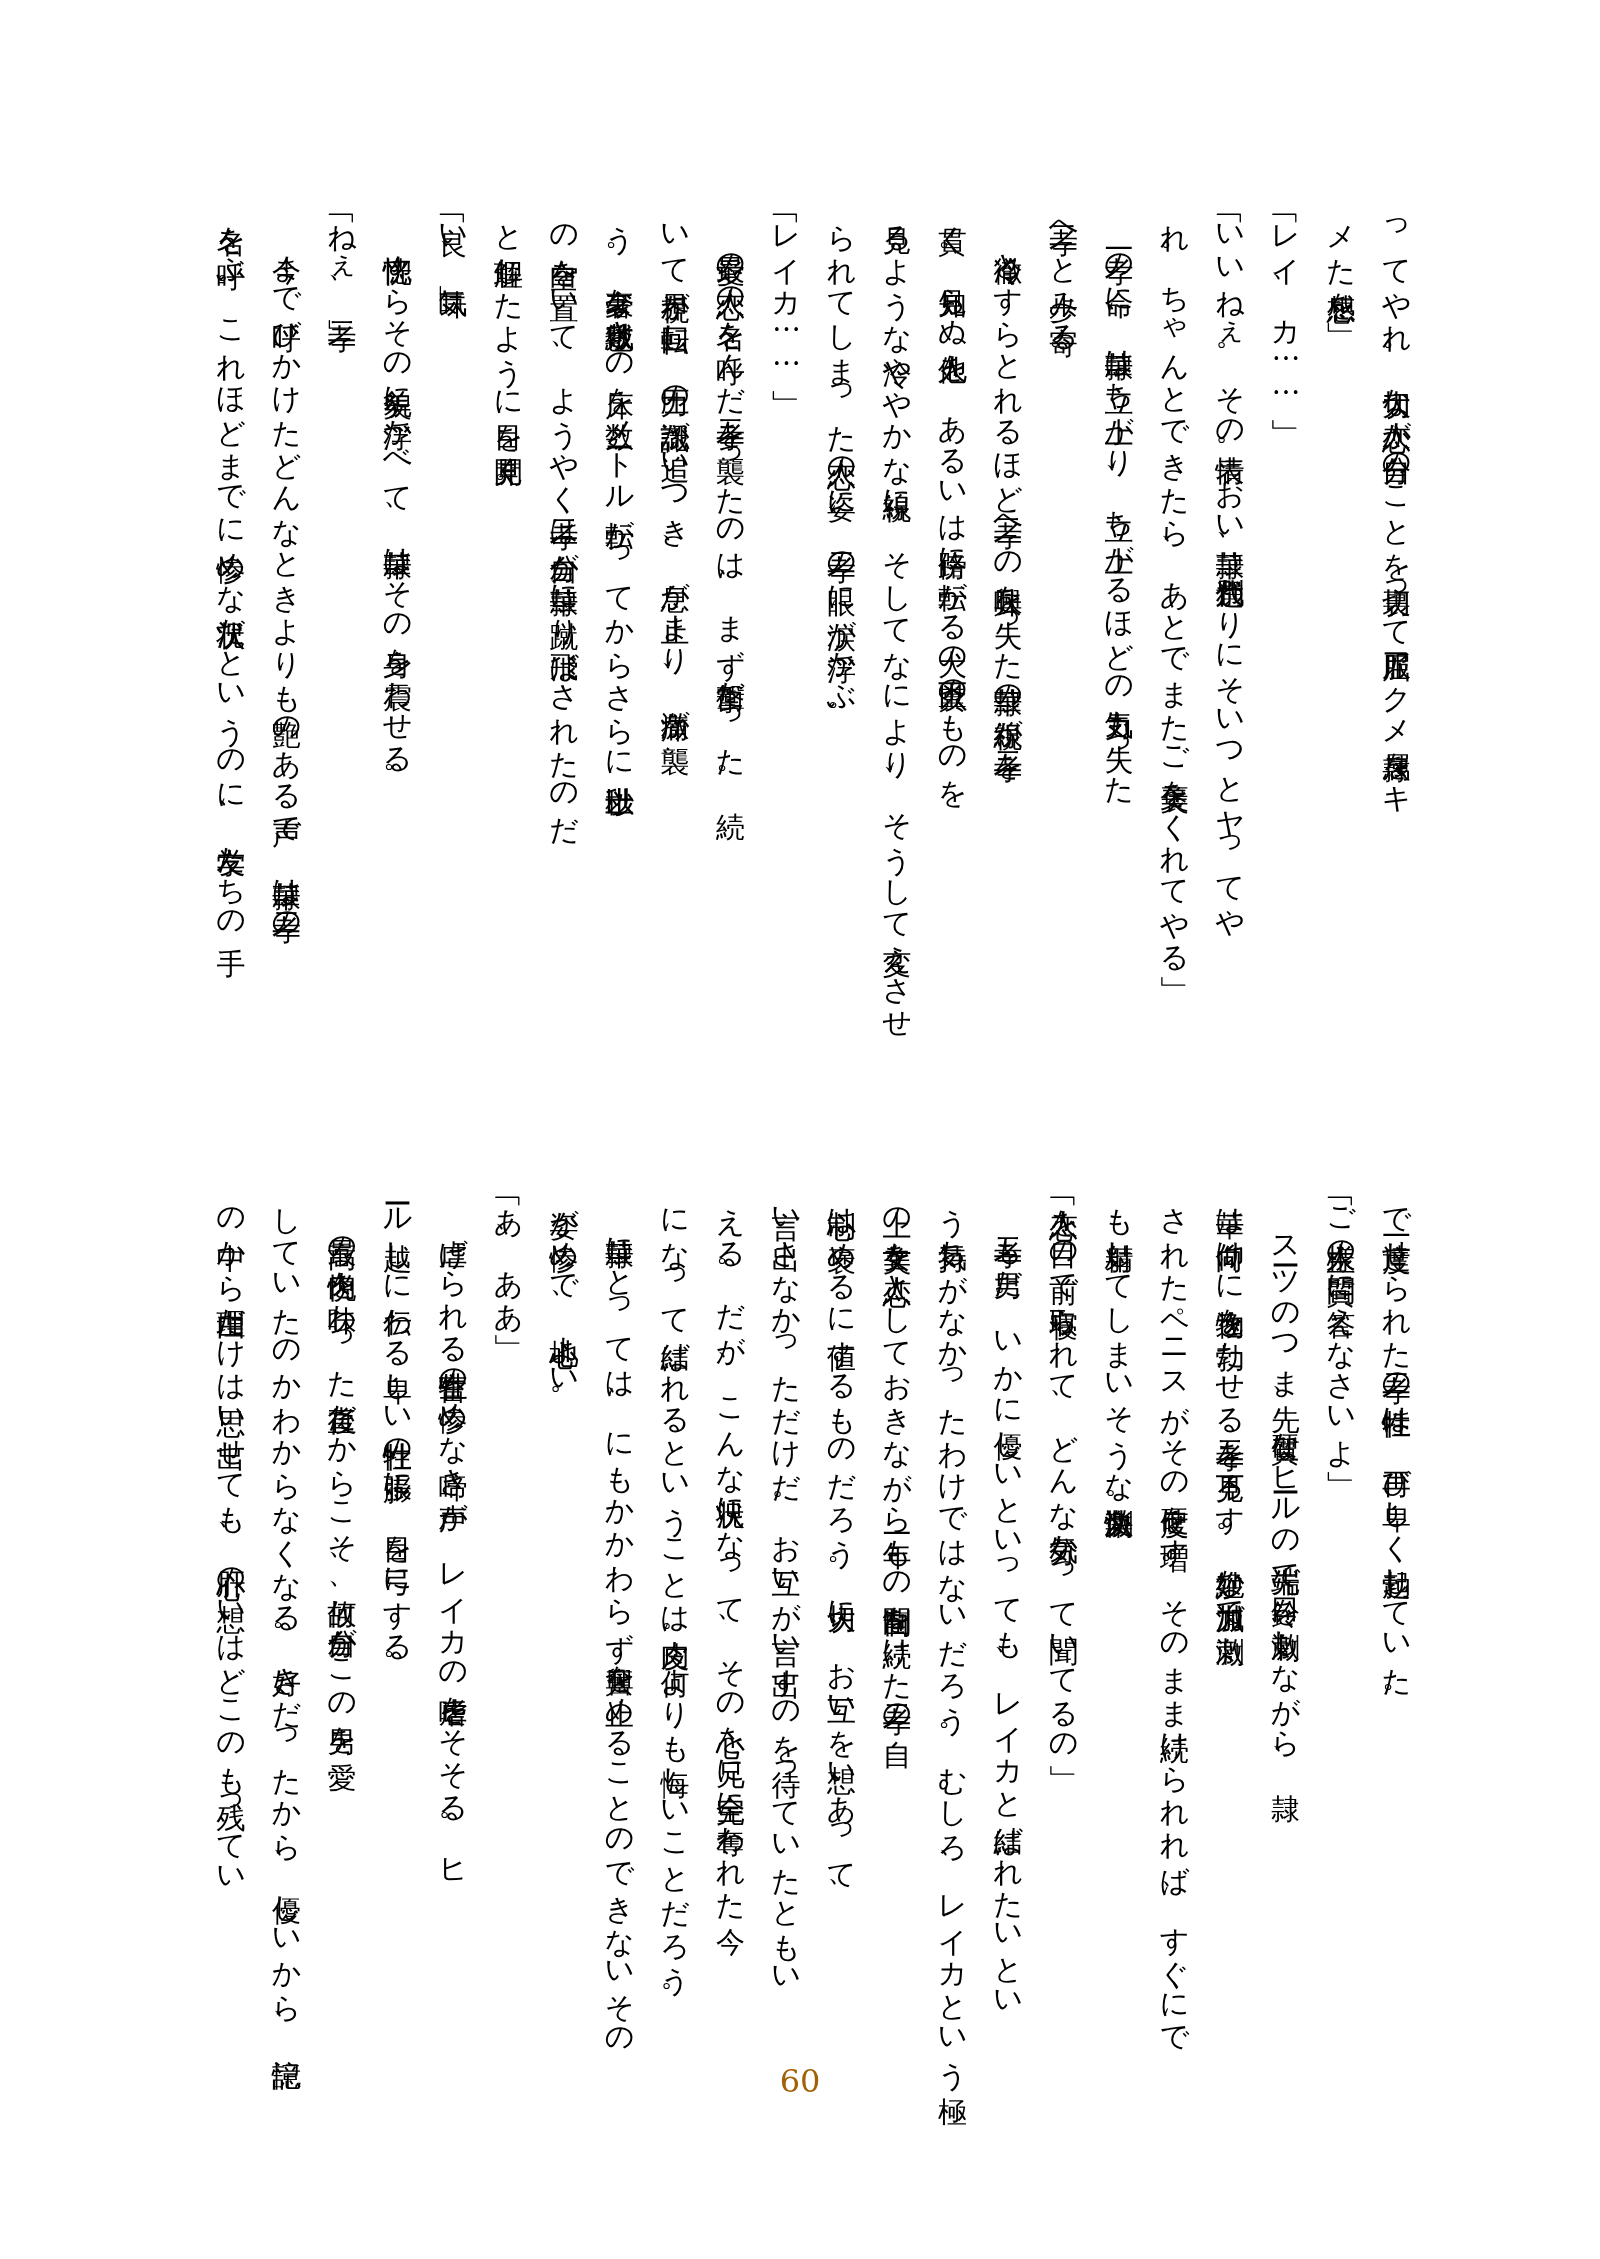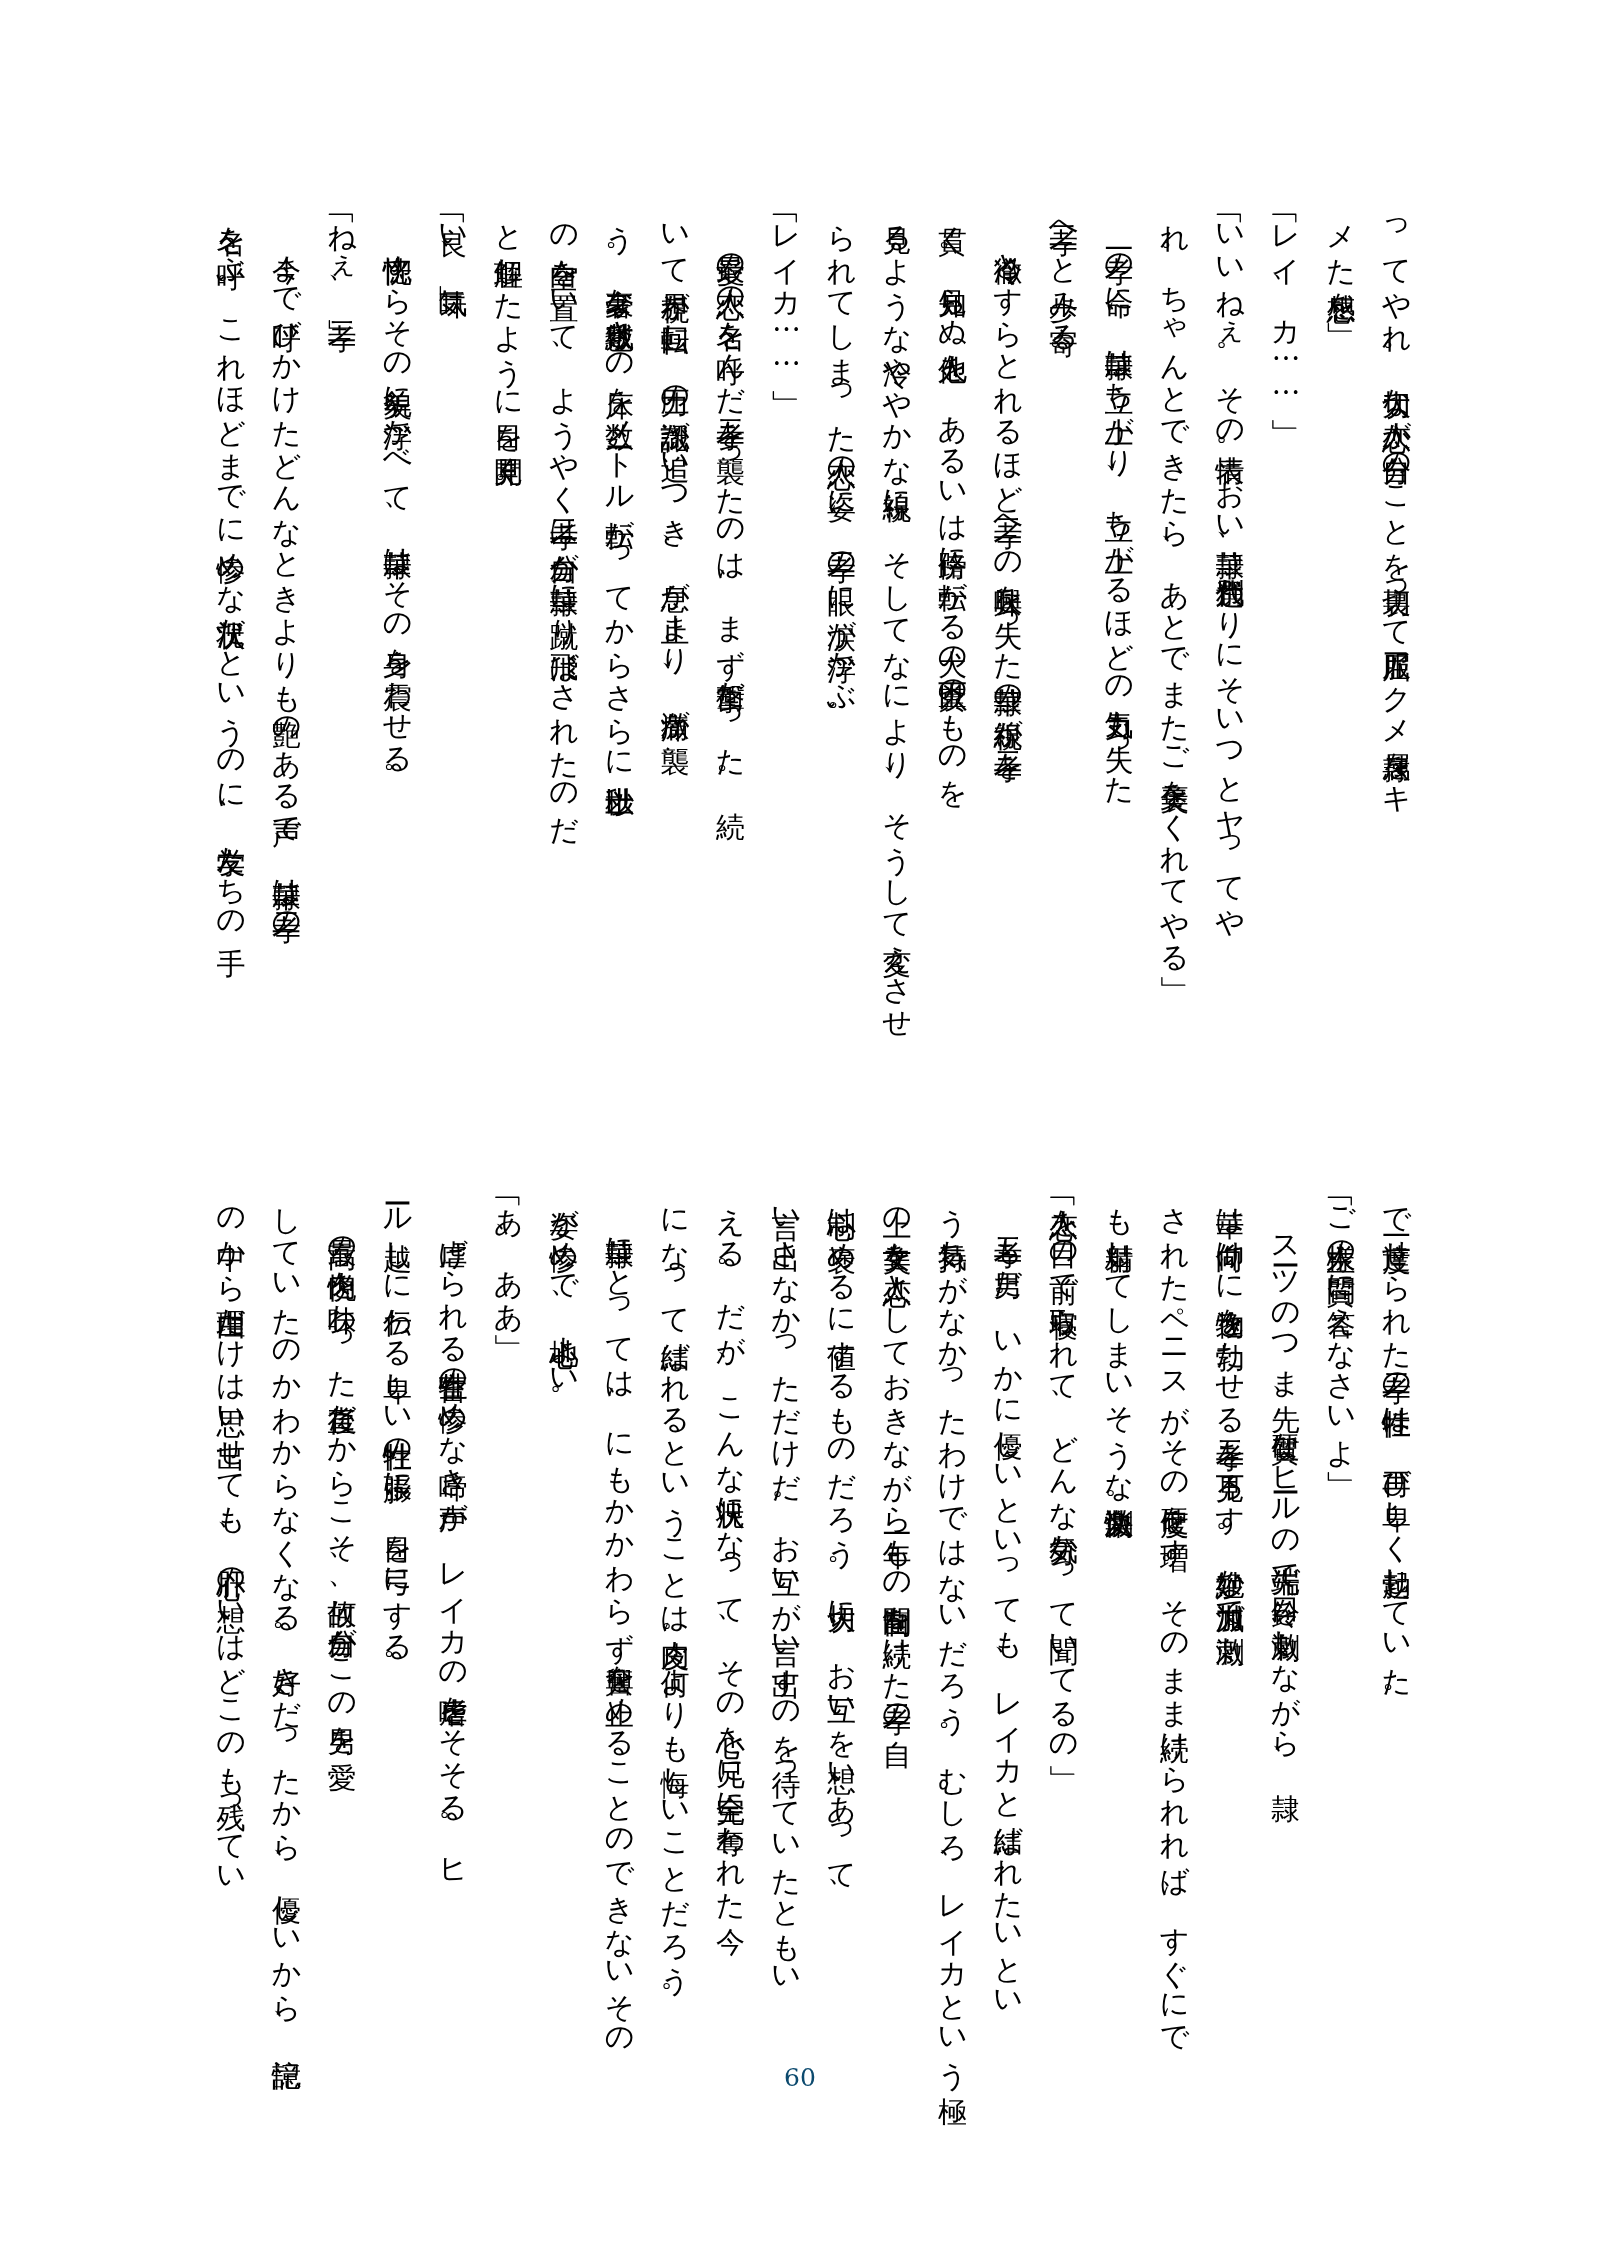--- a/index.html
+++ b/index.html
@@ -39,24 +39,24 @@
   .band-bottom {
     top: 1188px;
     right: 176px;
   }
   .page-number {
     position: absolute;
     top: 2064px;
     left: 0;
     width: 1600px;
     text-align: center;
-    font-size: 25px;
+    font-size: 32px;
     line-height: 1.1;
     font-family: "DejaVu Serif", "Liberation Serif", serif;
-    color: #0c4a6e;
+    color: #a16207;
   }
 </style>
 </head>
 <body>
 
 <div class="page">
   <div class="band band-top">
       <div class="line">ってやれ。大切な恋人が自分のことを裏切って屈服アクメ隷属をキ</div>
       <div class="line">メた感想を」</div>
       <div class="line">「レイ、カ……」</div>

